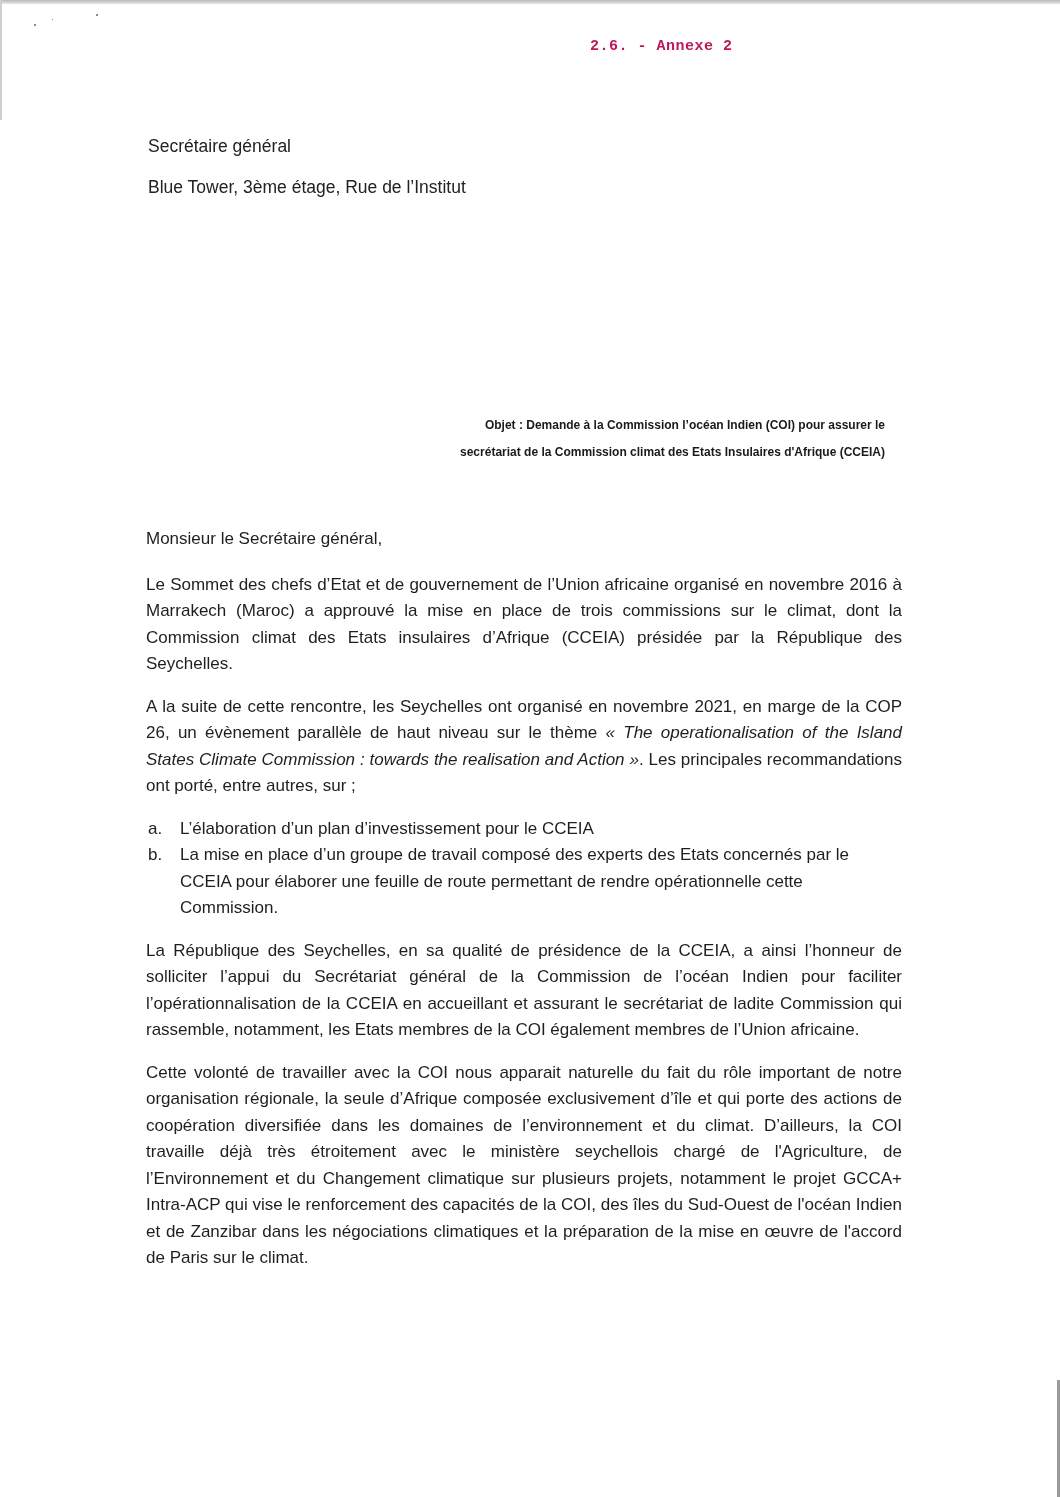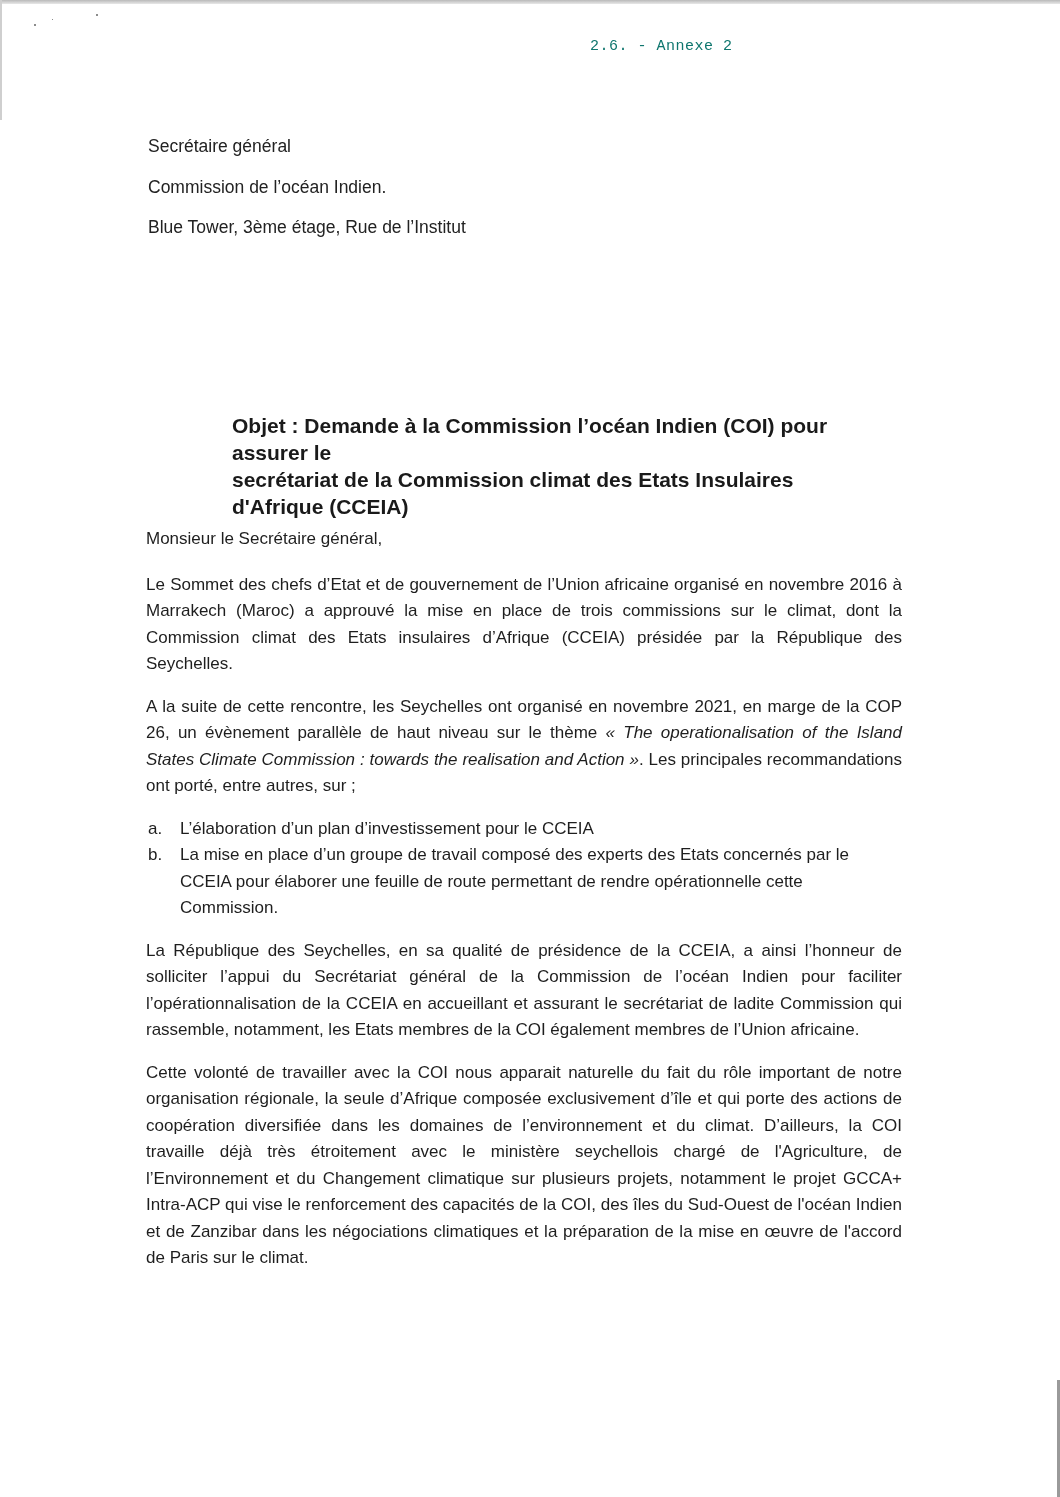--- a/index.html
+++ b/index.html
@@ -29,37 +29,38 @@
     }
     .speck {
       position: absolute; width: 2px; height: 2px; background: #666; border-radius: 1px;
     }
     .annex-ref {
       position: absolute;
       left: 590px; top: 38px;
       font-family: "Liberation Mono", "DejaVu Sans Mono", monospace;
       font-size: 15px;
       letter-spacing: 0.5px;
-      color: #0f766e;
+      color: #be185d;
+      font-weight: bold;
     }
     .recipient {
       position: absolute;
       left: 148px; top: 126px;
       font-size: 17.5px;
       line-height: 40.5px;
       color: #222;
     }
     .recipient div { white-space: nowrap; }
     .subject {
       position: absolute;
-      left: 232px; top: 412px;
+      left: 245px; top: 412px;
       width: 640px;
-      text-align: left;
+      text-align: right;
       font-weight: bold;
-      font-size: 21px;
+      font-size: 12px;
       line-height: 27px;
       color: #1a1a1a;
     }
     .body-text {
       position: absolute;
       left: 146px; top: 526px;
       width: 756px;
       font-size: 17px;
       line-height: 26.5px;
       color: #1e1e1e;
@@ -95,21 +96,20 @@
 <div class="scan-left-edge"></div>
 <div class="scan-right-edge"></div>
 <div class="speck" style="left:34px;top:24px;"></div>
 <div class="speck" style="left:52px;top:19px;width:1px;height:1px;"></div>
 <div class="speck" style="left:96px;top:14px;"></div>
 
 <div class="annex-ref">2.6. - Annexe 2</div>
 
 <div class="recipient">
   <div>Secrétaire général</div>
-  <div>Commission de l’océan Indien.</div>
   <div>Blue Tower, 3ème étage, Rue de l’Institut</div>
 </div>
 
 <div class="subject">
   <div>Objet : Demande à la Commission l’océan Indien (COI) pour assurer le</div>
   <div>secrétariat de la Commission climat des Etats Insulaires d'Afrique (CCEIA)</div>
 </div>
 
 <div class="body-text">
   <p class="salutation">Monsieur le Secrétaire général,</p>

